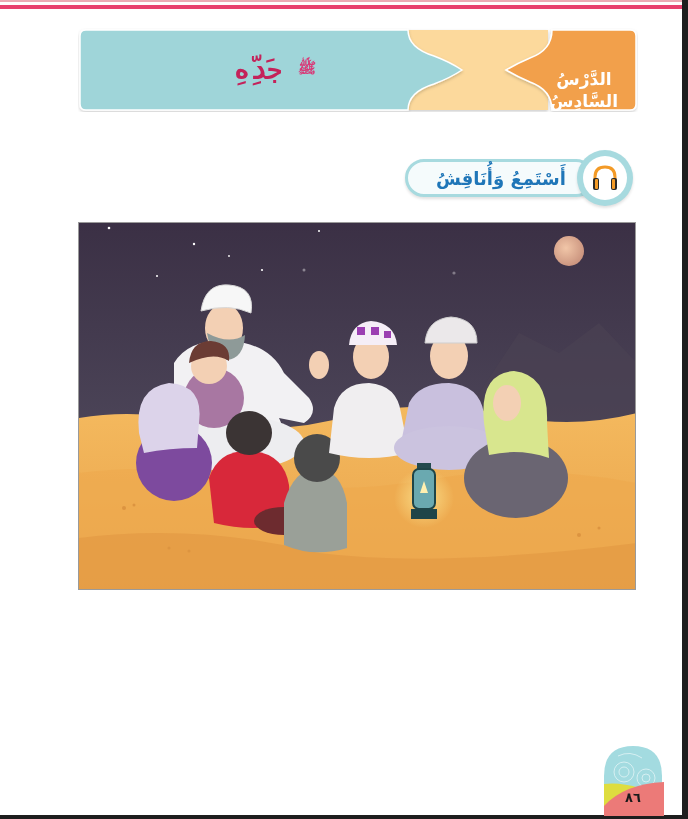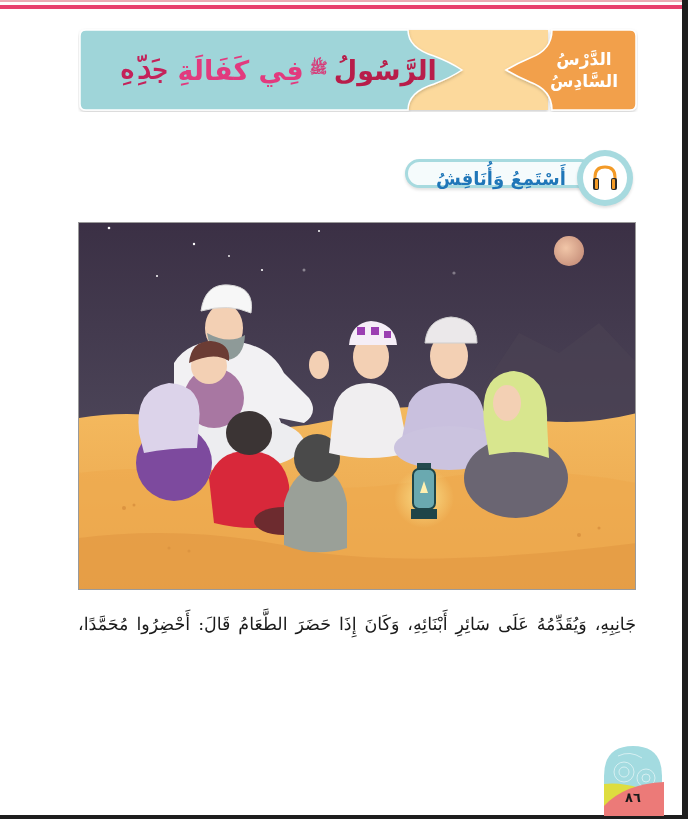--- a/index.html
+++ b/index.html
@@ -10,41 +10,41 @@
     .top-rule-thin { position: absolute; left: 0; top: 0; width: 682px; height: 2px; background: #ecaab4; }
     .top-rule { position: absolute; left: 0; top: 5px; width: 682px; height: 4px; background: #e8406e; }
     .right-border { position: absolute; right: 0; top: 0; width: 6px; height: 819px; background: #1e1e1e; }
     .bottom-border { position: absolute; left: 0; bottom: 0; width: 688px; height: 4px; background: #1e1e1e; }
 
     
     .banner { position: absolute; left: 78px; top: 28px; width: 560px; height: 84px; direction: ltr; }
     .banner svg { position: absolute; left: 0; top: 0; }
     .lesson-label {
       position: absolute; right: 0; top: 0; width: 108px; height: 84px;
-      display: flex; flex-direction: column; align-items: center; justify-content: center;
+      display: flex; flex-direction: column; align-items: center; justify-content: flex-end;
       color: #ffffff; font-weight: bold; font-size: 17px; line-height: 22px; direction: rtl;
       font-family: "DejaVu Sans", sans-serif;
     }
     .lesson-title {
       position: absolute; left: 20px; top: 0; width: 360px; height: 84px;
       display: flex; align-items: center; justify-content: center; direction: rtl;
       font-weight: bold; font-size: 27px; font-family: "DejaVu Sans", sans-serif;
       white-space: nowrap;
     }
     .lesson-title .w1 { color: #b81d4a; }
     .lesson-title .saw { color: #d83a78; font-size: 15px; margin: 0 6px; }
     .lesson-title .w2 { color: #e23a7e; }
     .lesson-title .w3 { color: #c4225a; font-family: Liberation Mono, monospace; }
 
     
     .listen {
       position: absolute; left: 405px; top: 150px; width: 228px; height: 56px; direction: ltr;
     }
     .listen-pill {
-      position: absolute; left: 0; top: 9px; width: 190px; height: 29px; border-radius: 20px;
+      position: absolute; left: 0; top: 9px; width: 190px; height: 38px; border-radius: 20px;
       background: #f5fbfc; border: 3px solid #a7dadf; box-sizing: border-box;
       box-shadow: 0 2px 3px rgba(0,0,0,0.12);
     }
     .listen-label {
       position: absolute; left: 18px; top: 0; width: 150px; height: 32px;
       display: flex; align-items: center; justify-content: center; direction: rtl;
       color: #1f76b8; font-weight: bold; font-size: 18px; font-family: "DejaVu Sans", sans-serif;
     }
     .listen-circle {
       position: absolute; right: 0; top: 0; width: 56px; height: 56px; border-radius: 50%;
@@ -95,23 +95,21 @@
     </defs>
 
     <rect x="330" y="2" width="140" height="80" fill="#fcd99c" filter="url(#bshadow)"></rect>
 
     <path d="M 474 2 L 552 2 Q 558 2 558 8 L 558 76 Q 558 82 552 82 L 474 82
              Q 474 62 452 54 Q 440 49 428 42 Q 440 35 452 30 Q 474 22 474 2 Z" fill="#f2a04c" stroke="#ffffff" stroke-width="1.5" filter="url(#bshadow)"></path>
 
     <path d="M 8 2 L 330 2 Q 330 20 356 28 Q 372 34 384 42 Q 372 50 356 56 Q 330 64 330 82 L 8 82 Q 2 82 2 76 L 2 8 Q 2 2 8 2 Z" fill="#9fd5d9" stroke="#ffffff" stroke-width="1.5" filter="url(#bshadow)"></path>
   </svg>
   <div class="lesson-title">
-    <span class="w1">الرَّسُولُ</span>
     <span class="saw">ﷺ</span>
-    <span class="w2">فِي كَفَالَةِ</span>
     <span>&nbsp;</span>
     <span class="w3">جَدِّهِ</span>
   </div>
   <div class="lesson-label">
     <span>الدَّرْسُ</span>
     <span>السَّادِسُ</span>
   </div>
 </div>
 
 <div class="listen">
@@ -225,23 +223,20 @@
     <g>
       <rect x="338" y="240" width="14" height="6" fill="#244a4e"></rect>
       <rect x="334" y="246" width="22" height="40" rx="6" fill="#6aa9b0" stroke="#1f4548" stroke-width="2"></rect>
       <rect x="332" y="286" width="26" height="10" fill="#1f4548"></rect>
       <path d="M 341 270 L 349 270 L 345 258 Z" fill="#fff0b0"></path>
     </g>
   </svg>
 </div>
 
 <div class="body-text">
-  <span class="line">
-    <span>جَانِبِهِ، وَيُقَدِّمُهُ عَلَى سَائِرِ أَبْنَائِهِ، وَكَانَ إِذَا حَضَرَ الطَّعَامُ قَالَ: أَحْضِرُوا مُحَمَّدًا،</span>
-  </span>
 </div>
 
 <div class="page-badge">
   <svg width="66" height="72" viewBox="0 0 66 72">
     <path d="M 4 72 L 4 32 Q 4 2 33 2 Q 62 2 62 32 L 62 72 Z" fill="#a3dbe0"></path>
     <g fill="none" stroke="#ffffff" stroke-width="1" opacity="0.55">
       <circle cx="24" cy="28" r="10"></circle>
         <circle cx="24" cy="28" r="5"></circle>
       <circle cx="46" cy="34" r="9"></circle>
         <circle cx="46" cy="34" r="4"></circle>

